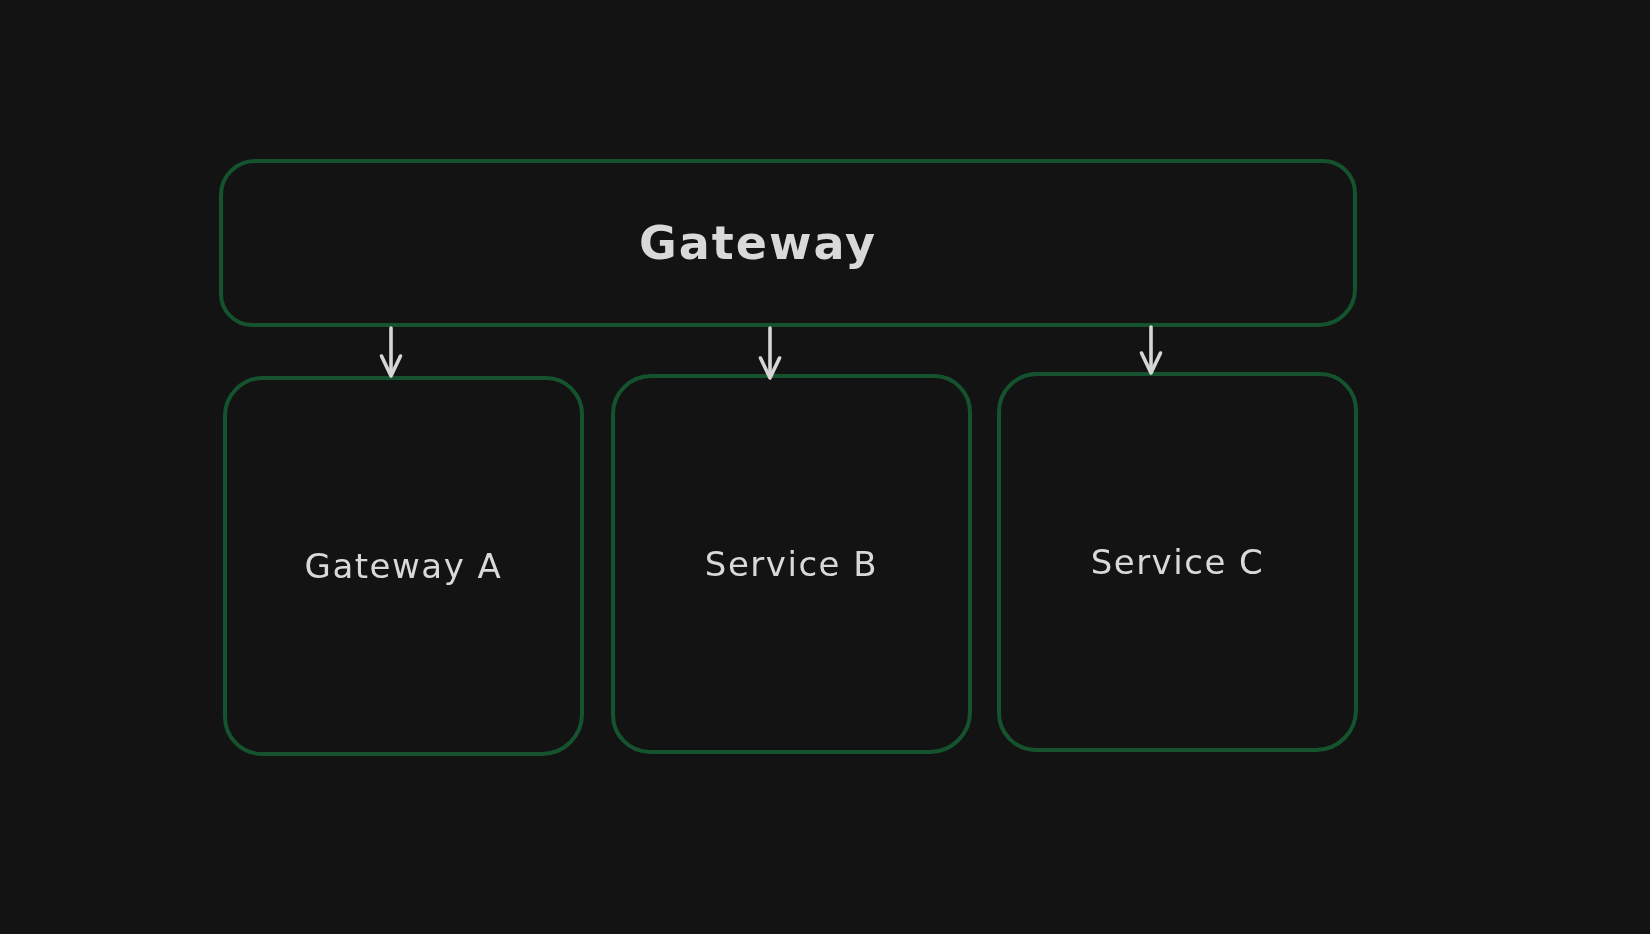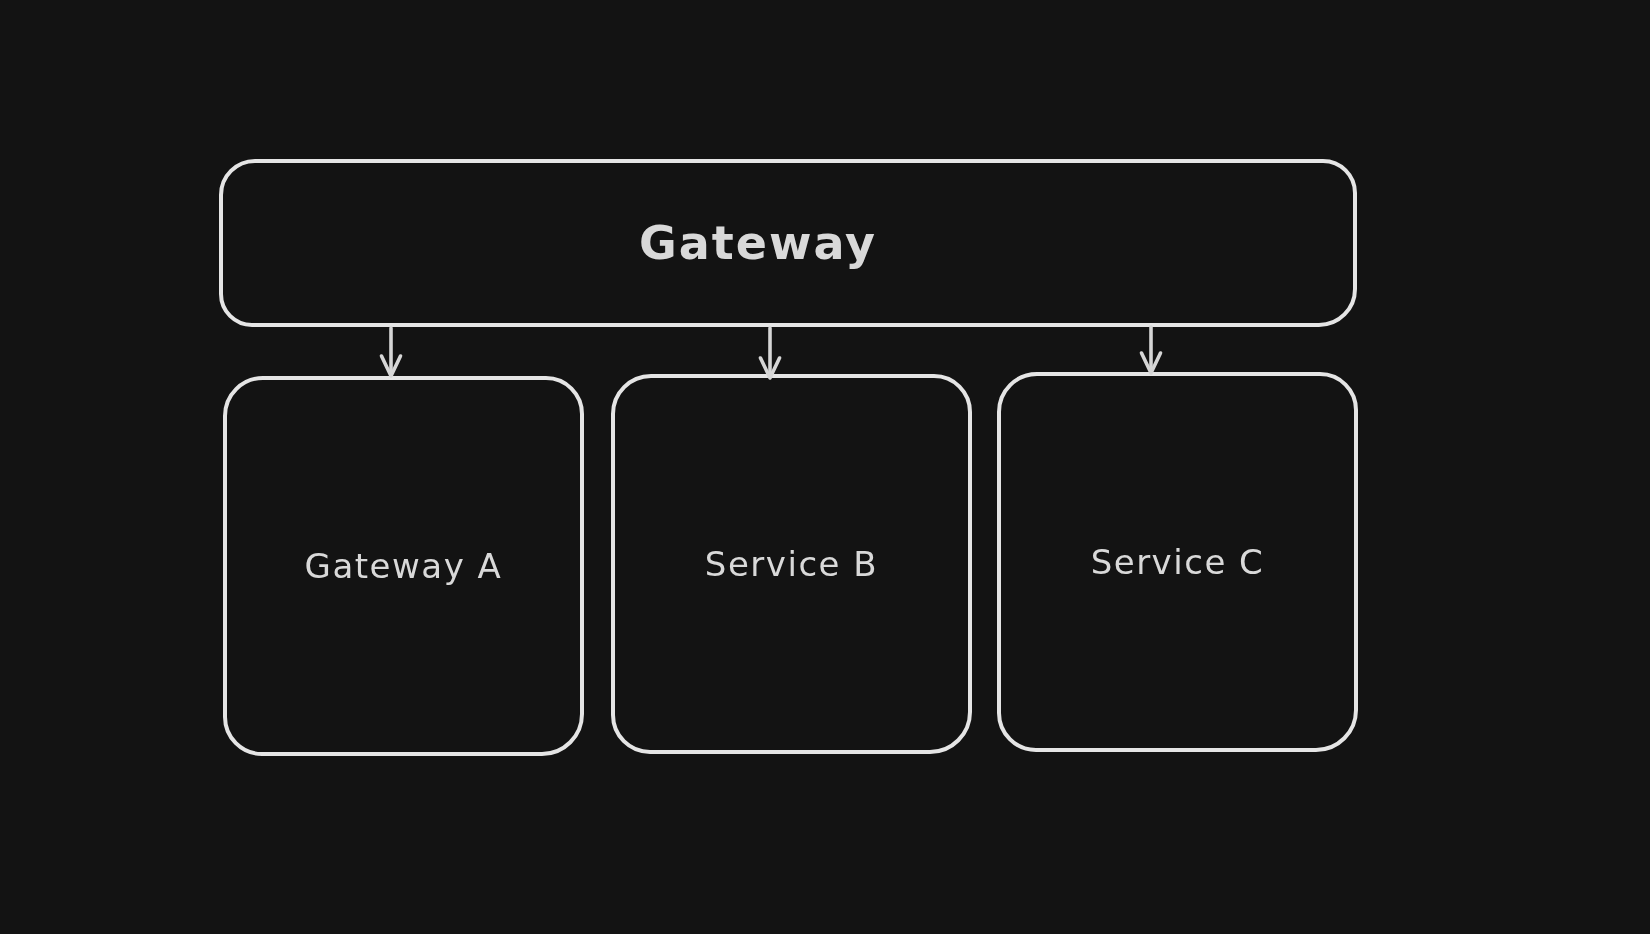--- a/index.html
+++ b/index.html
@@ -14,21 +14,21 @@
 
   .canvas {
     position: relative;
     width: 1650px;
     height: 934px;
     background: #131313;
   }
 
   .node {
     position: absolute;
-    border: 4px solid #e5e5e5;
+    border: 4px solid #14532d;
     background: transparent;
     display: flex;
     align-items: center;
     justify-content: center;
     box-sizing: border-box;
     color: #d9d9d9;
   }
 
   
   .gateway {

